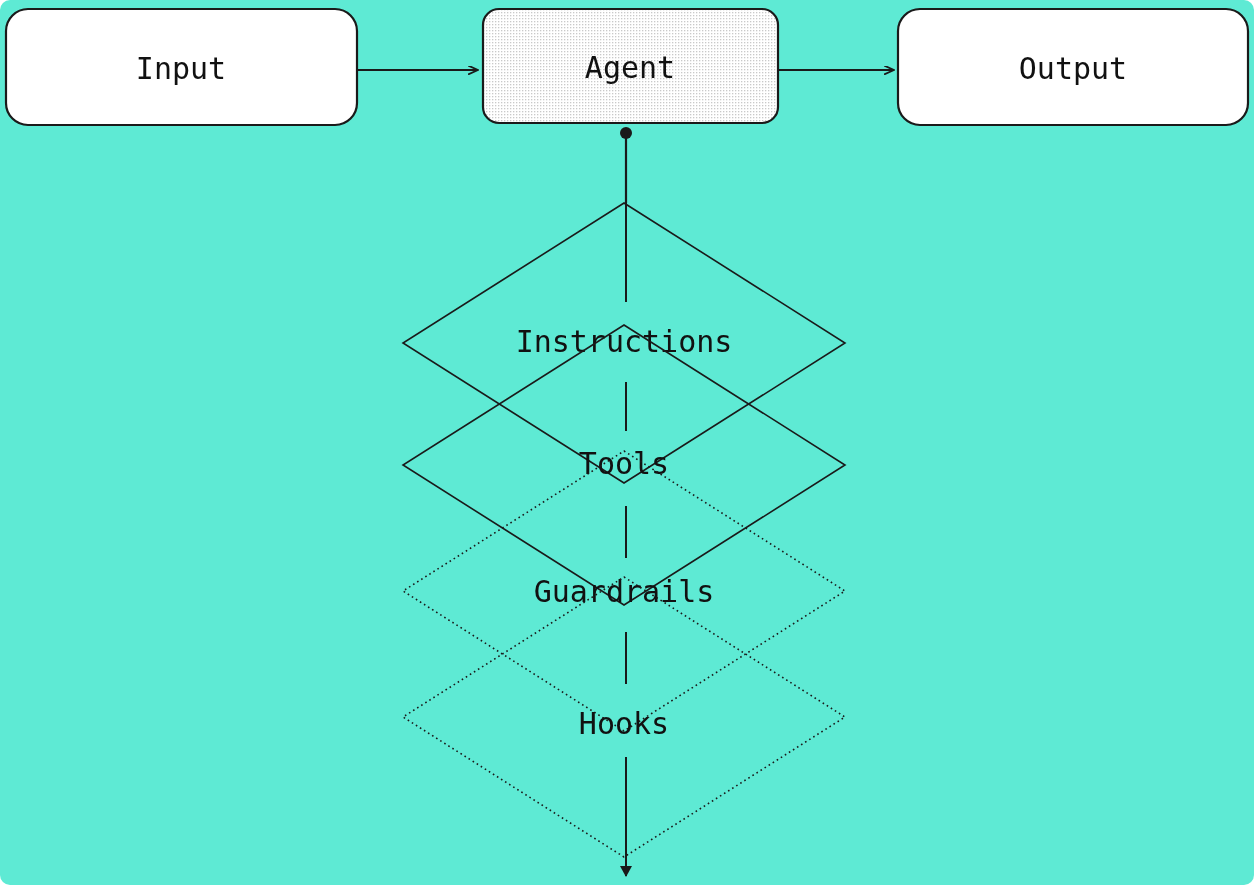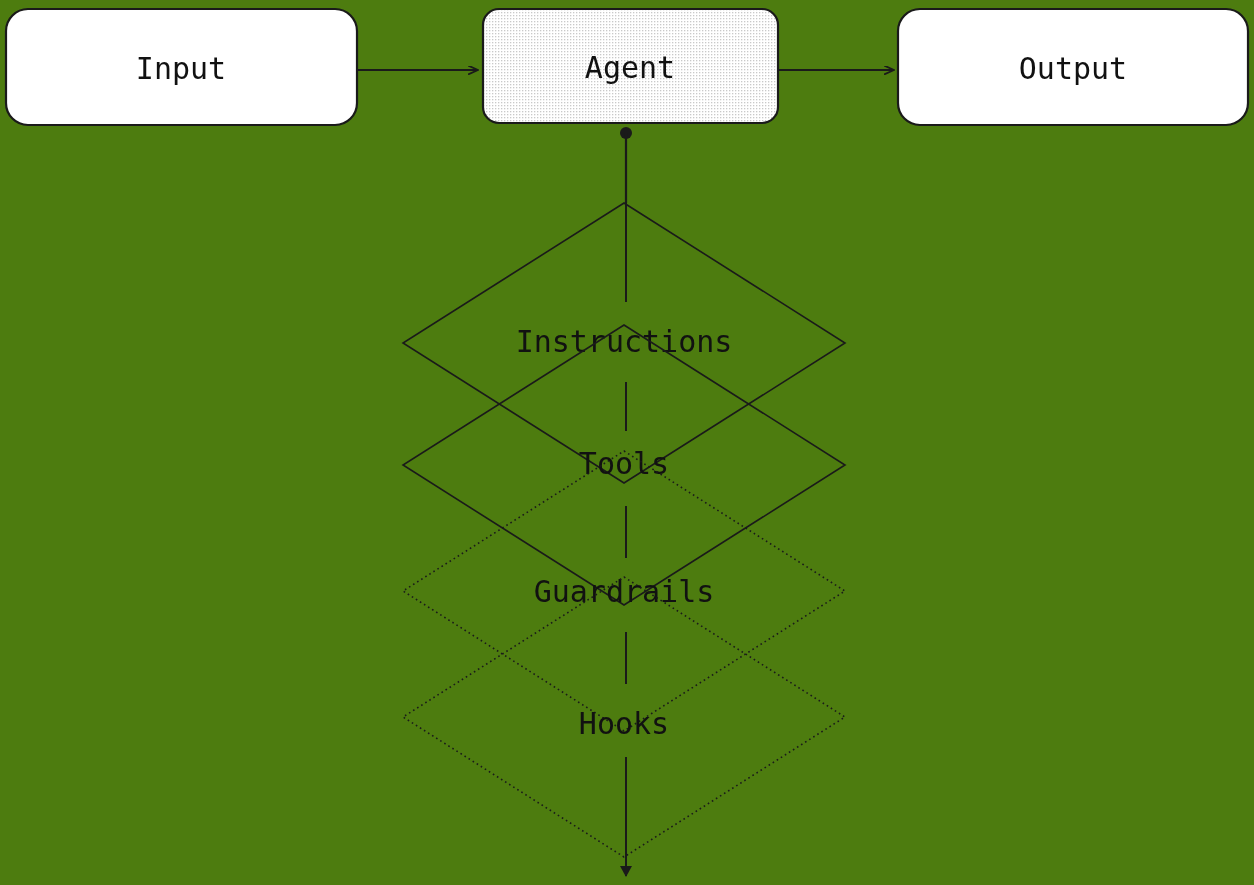--- a/index.html
+++ b/index.html
@@ -8,22 +8,23 @@
     padding: 0;
     background: #ffffff;
   }
   body {
     font-family: "DejaVu Sans Mono", "Liberation Mono", monospace;
   }
   #diagram-root {
     position: relative;
     width: 1254px;
     height: 885px;
-    background: #4d7c0f;
+    background: #5eead4;
     overflow: hidden;
+    border-radius: 10px;
   }
   #diagram-svg {
     position: absolute;
     top: 0;
     left: 0;
     width: 1254px;
     height: 885px;
     display: block;
   }
   .node-label {

